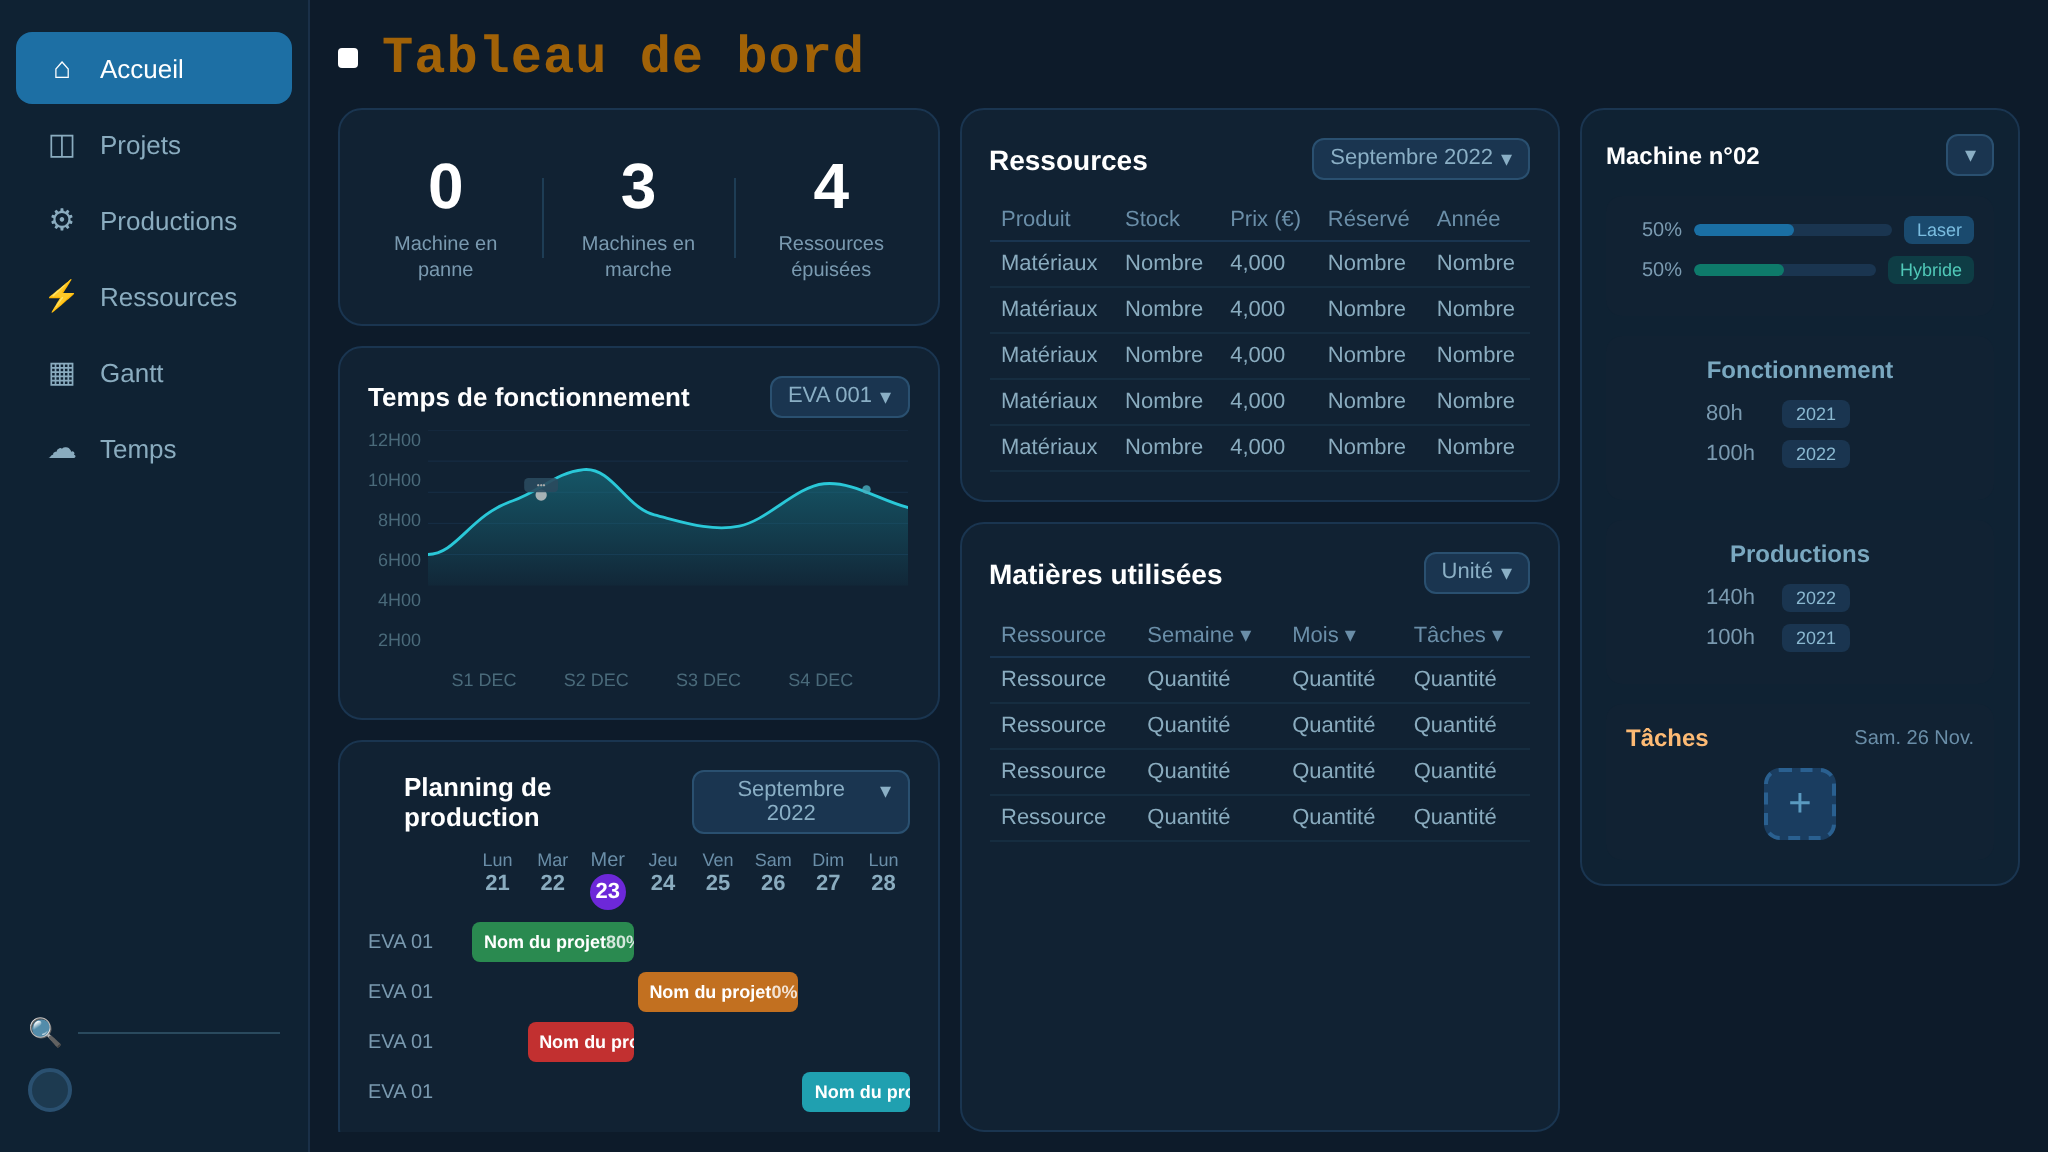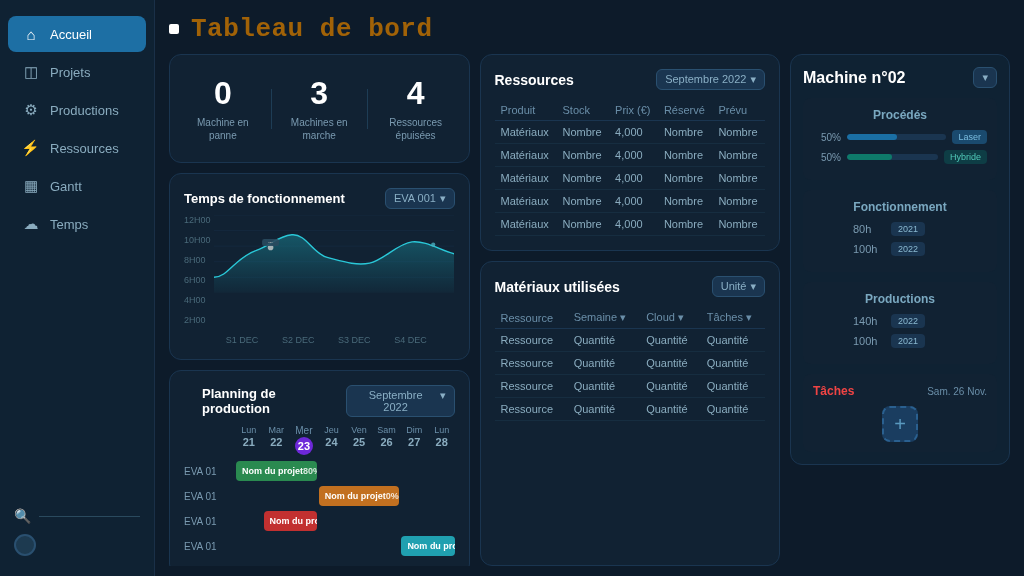--- a/index.html
+++ b/index.html
@@ -216,21 +216,21 @@
       padding: 12px;
       background: #0f2233;
       border: 1px solid #1a3550;
     }
     .machine-header {
       display: flex;
       align-items: center;
       justify-content: space-between;
     }
     .machine-title {
-      font-size: 16px;
+      font-size: 12px;
       font-weight: 700;
       color: #fff;
     }
     .machine-section-title {
       font-size: 12px;
       font-weight: 600;
       color: #7aa8c0;
       margin-bottom: 8px;
       text-align: center;
     }
@@ -296,21 +296,21 @@
     }
     .taches-header {
       display: flex;
       align-items: center;
       justify-content: space-between;
       margin-bottom: 8px;
     }
     .taches-title {
       font-size: 12px;
       font-weight: 600;
-      color: #ef4444;
+      color: #fdba74;
     }
     .taches-date {
       font-size: 10px;
       color: #6a8ea8;
     }
     .add-btn {
       width: 36px;
       height: 36px;
       border-radius: 8px;
       background: #1a3d60;
@@ -405,20 +405,21 @@
     }
     .chart-title {
       font-size: 13px;
       font-weight: 600;
       color: #fff;
     }
     .chart-area {
       position: relative;
       width: 100%;
       height: 130px;
+      text-align: right;
     }
 
     .main-content {
       flex: 1;
       display: grid;
       grid-template-columns: 1fr 1fr 220px;
       gap: 10px;
       overflow: hidden;
     }
 
@@ -703,21 +704,21 @@
               <span>▾</span>
           </button>
         </div>
         <table class="data-table">
           <thead>
             <tr>
               <th>Produit</th>
               <th>Stock</th>
               <th>Prix (€)</th>
               <th>Réservé</th>
-              <th>Prévu</th>
+              <th>Année</th>
             </tr>
           </thead>
           <tbody id="ressources-tbody">
           <tr>
                 <td>Matériaux</td>
                 <td>Nombre</td>
                 <td>4,000</td>
                 <td>Nombre</td>
                 <td>Nombre</td>
               </tr>
@@ -748,32 +749,32 @@
                 <td>4,000</td>
                 <td>Nombre</td>
                 <td>Nombre</td>
               </tr>
             </tbody>
         </table>
       </div>
 
       <div class="card matieres-card" style="flex:1;">
         <div class="card-header">
-          <span class="card-title">Matériaux utilisées</span>
+          <span class="card-title">Matières utilisées</span>
           <button class="dropdown-btn">
             <span>Unité</span> 
               <span>▾</span>
           </button>
         </div>
         <table class="data-table">
           <thead>
             <tr>
               <th>Ressource</th>
               <th>Semaine ▾</th>
-              <th>Cloud ▾</th>
+              <th>Mois ▾</th>
               <th>Tâches ▾</th>
             </tr>
           </thead>
           <tbody id="matieres-tbody">
           <tr>
                 <td>Ressource</td>
                 <td>Quantité</td>
                 <td>Quantité</td>
                 <td>Quantité</td>
               </tr>
@@ -801,21 +802,20 @@
     </div>
 
     <div class="right-panel">
       <div class="card machine-card">
         <div class="machine-header">
           <span class="machine-title">Machine n°02</span>
           <button class="dropdown-btn">▾</button>
         </div>
 
         <div class="machine-section">
-          <div class="machine-section-title">Procédés</div>
           <div class="progress-row">
             <span class="progress-label">50%</span>
             <div class="progress-bar-bg">
               <div class="progress-bar-fill" style="width:50%;background:#1a6fa4;"></div>
             </div>
             <span class="tag tag-blue">Laser</span>
           </div>
           <div class="progress-row">
             <span class="progress-label">50%</span>
             <div class="progress-bar-bg">

